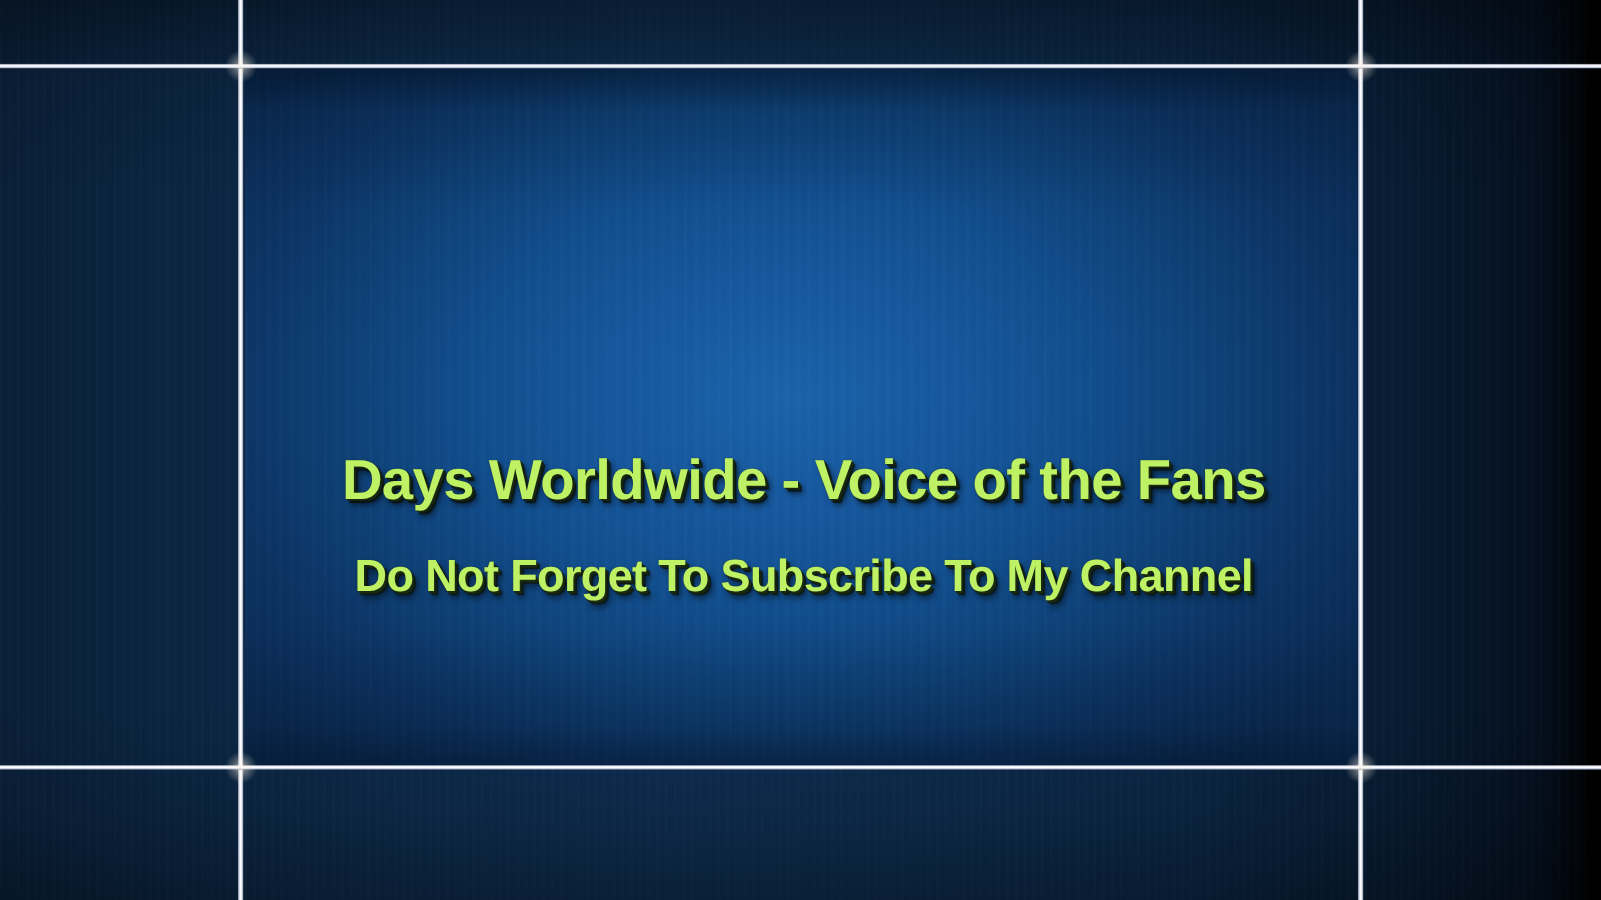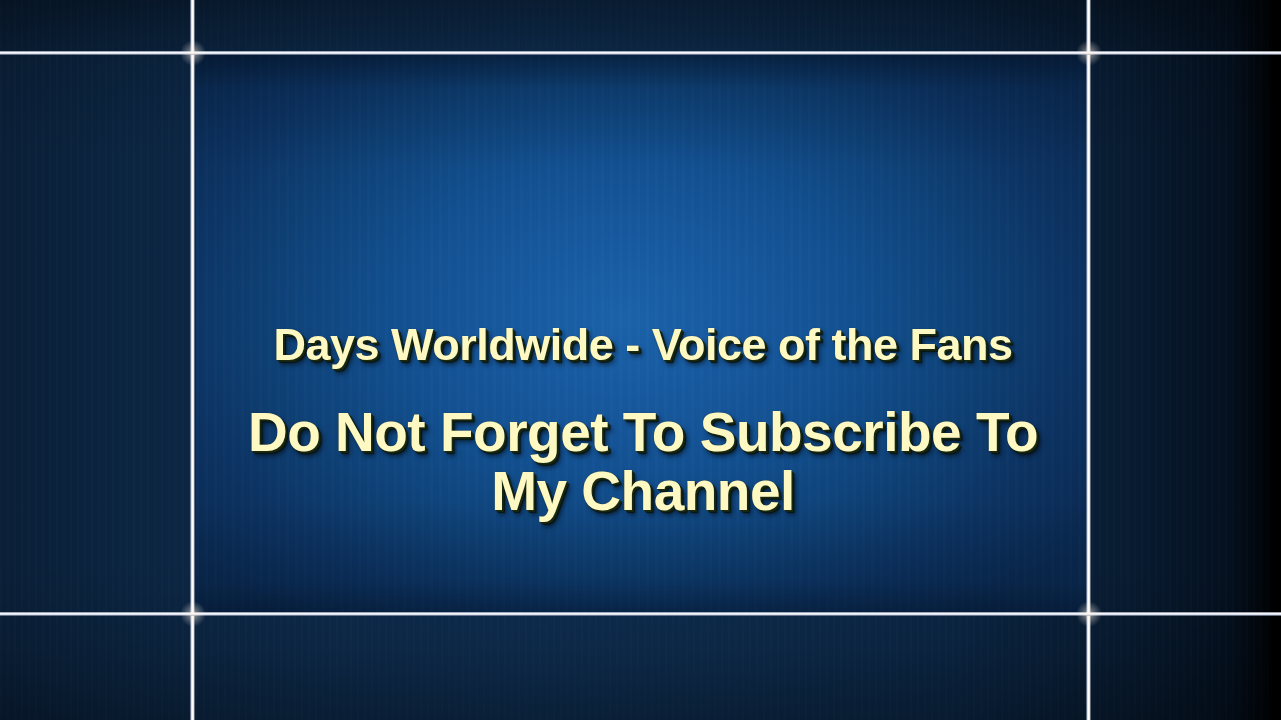--- a/index.html
+++ b/index.html
@@ -172,42 +172,42 @@
     display: flex;
     flex-direction: column;
     align-items: center;
     justify-content: center;
     text-align: center;
     padding: 0 14px;
     box-sizing: border-box;
   }
 
   .title-line {
-    color: #fef9c3;
+    color: #bef264;
     font-family: "Liberation Sans", sans-serif;
     font-weight: bold;
     letter-spacing: -0.5px;
     line-height: 1.07;
     white-space: nowrap;
     text-shadow:
       1px 1px 0 #1a2a12,
       2px 2px 0 #16240f,
       3px 3px 1px rgba(8,16,8,0.85),
       4px 5px 5px rgba(0,0,0,0.55),
       0 0 1px rgba(60,50,0,0.7);
   }
 
   .line-1 {
     font-size: 45px;
     margin-bottom: 34px;
     margin-top: 172px;
   }
 
   .line-2 {
-    font-size: 55px;
+    font-size: 36px;
     white-space: normal;
     max-width: 800px;
   }
 </style>
 </head>
 <body>
 
 <div id="frame">
 
   <div class="bg-base"></div>

